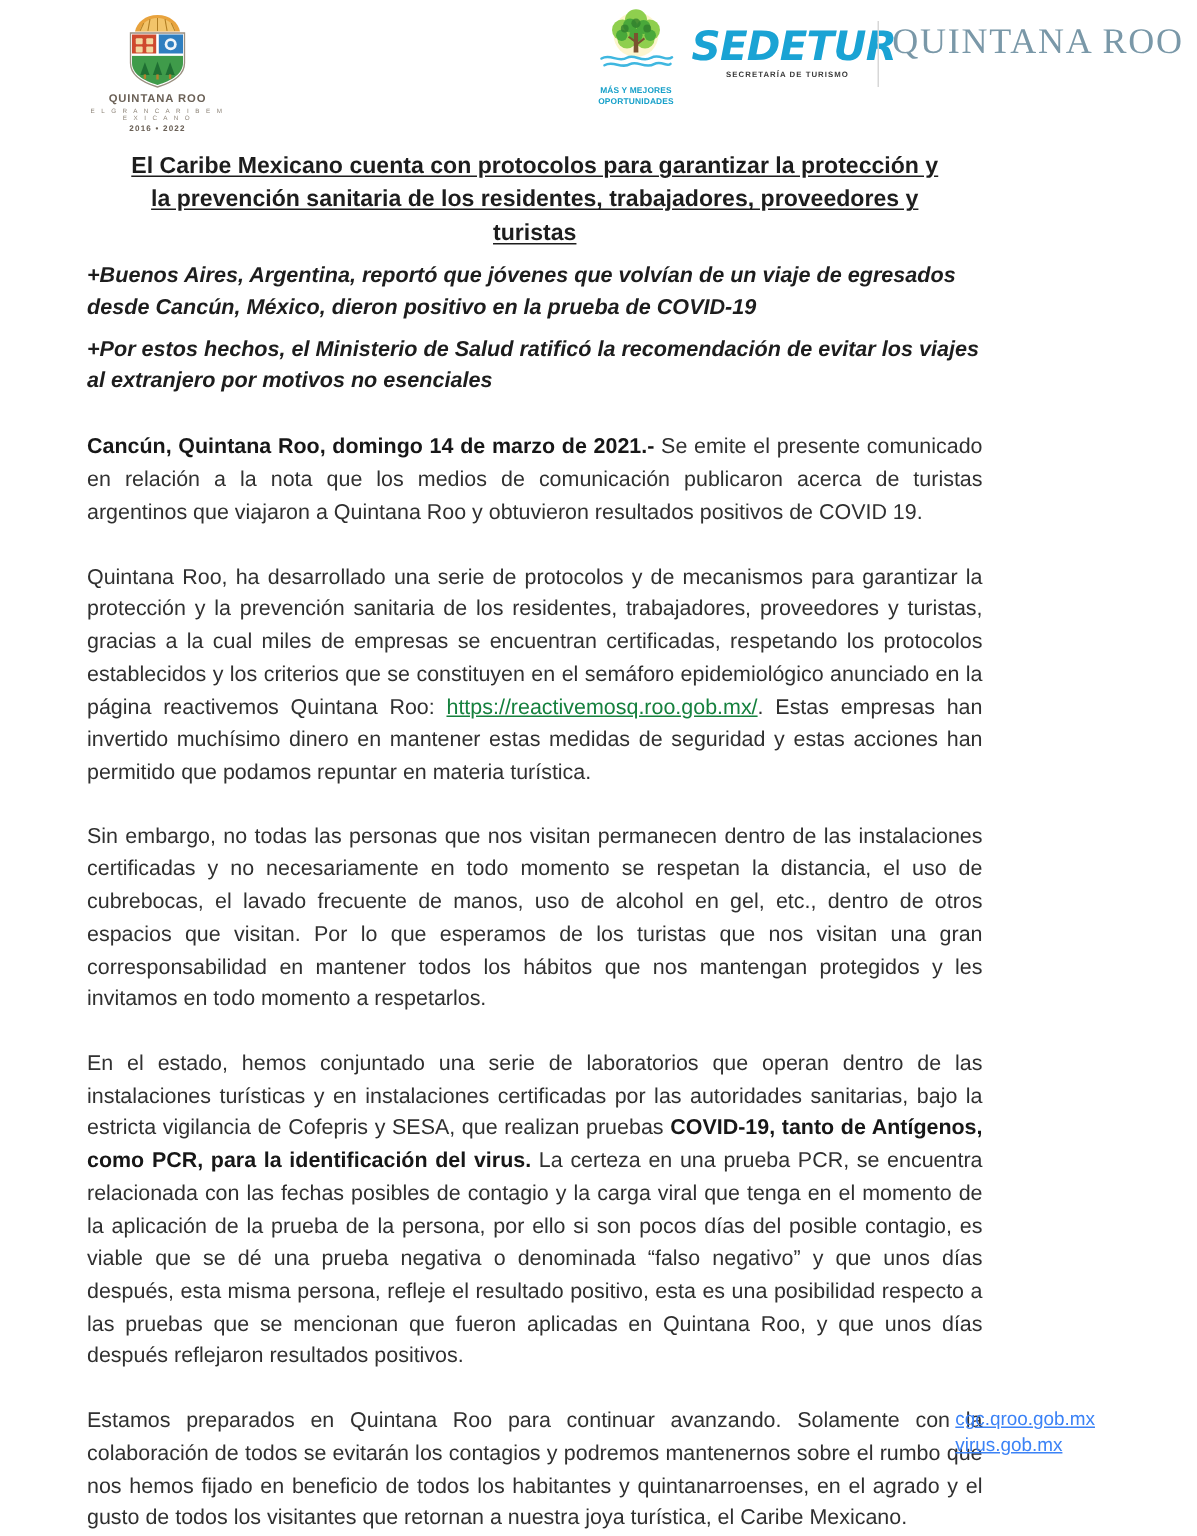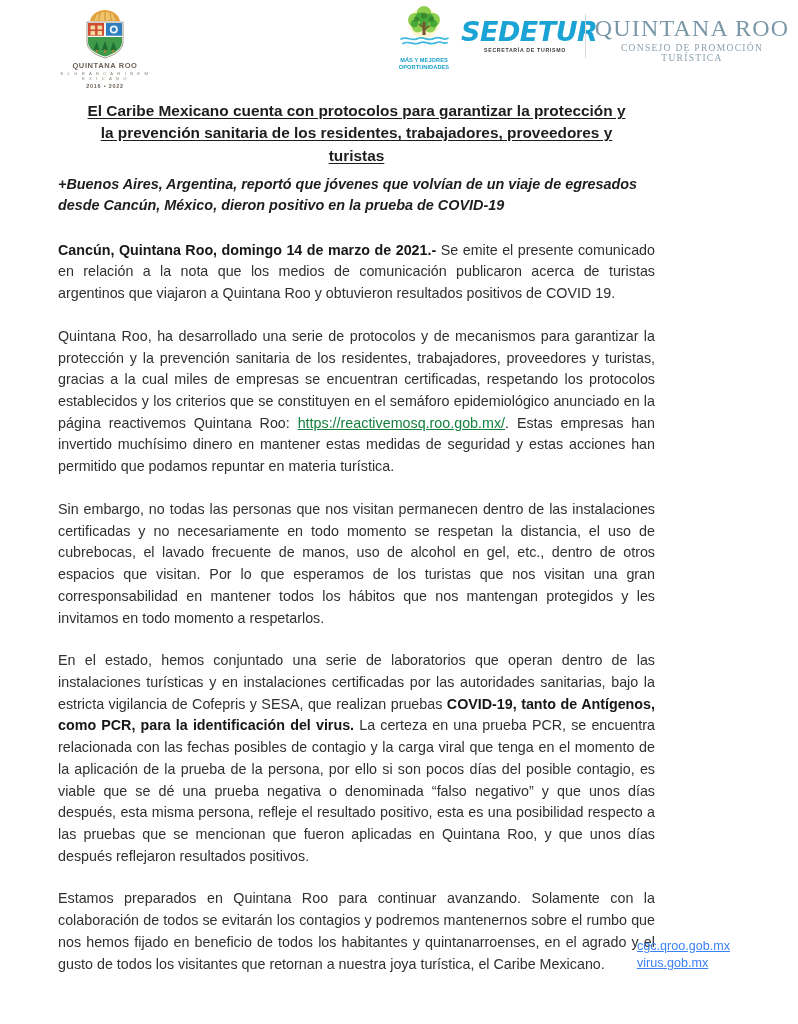--- a/index.html
+++ b/index.html
@@ -277,31 +277,31 @@
 
   <div class="sedetur-block">
     <div class="sedetur-word">SEDETUR</div>
     <div class="sedetur-sub">SECRETARÍA DE TURISMO</div>
   </div>
 
   <div class="hdr-divider"></div>
 
   <div class="cptq-block">
     <div class="cptq-word">QUINTANA ROO</div>
-    <div class="cptq-sub">CONSEJO DE PROMOCIÓN TURÍSTICA</div>
   </div>
 </div>
 
 <div class="doc">
 
   <div class="title">
     <u>El Caribe Mexicano cuenta con protocolos para garantizar la protección y la prevención sanitaria de los residentes, trabajadores, proveedores y turistas</u>
   </div>
 
   <div class="lede">+Buenos Aires, Argentina, reportó que jóvenes que volvían de un viaje de egresados desde Cancún, México, dieron positivo en la prueba de COVID-19</div>
+  <div class="lede">+Por estos hechos, el Ministerio de Salud ratificó la recomendación de evitar los viajes al extranjero por motivos no esenciales</div>
 
   <p class="para first"><b>Cancún, Quintana Roo, domingo 14 de marzo de 2021.-</b><span> Se emite el presente comunicado en relación a la nota que los medios de comunicación publicaron acerca de turistas argentinos que viajaron a Quintana Roo y obtuvieron resultados positivos de COVID 19.</span></p>
 
   <p class="para"><span>Quintana Roo, ha desarrollado una serie de protocolos y de mecanismos para garantizar la protección y la prevención sanitaria de los residentes, trabajadores, proveedores y turistas, gracias a la cual miles de empresas se encuentran certificadas, respetando los protocolos establecidos y los criterios que se constituyen en el semáforo epidemiológico anunciado en la página reactivemos Quintana Roo: </span><a class="inline-link" href="#">https://reactivemosq.roo.gob.mx/</a><span>. Estas empresas han invertido muchísimo dinero en mantener estas medidas de seguridad y estas acciones han permitido que podamos repuntar en materia turística.</span></p>
 
   <p class="para">Sin embargo, no todas las personas que nos visitan permanecen dentro de las instalaciones certificadas y no necesariamente en todo momento se respetan la distancia, el uso de cubrebocas, el lavado frecuente de manos, uso de alcohol en gel, etc., dentro de otros espacios que visitan. Por lo que esperamos de los turistas que nos visitan una gran corresponsabilidad en mantener todos los hábitos que nos mantengan protegidos y les invitamos en todo momento a respetarlos.</p>
 
   <p class="para"><span>En el estado, hemos conjuntado una serie de laboratorios que operan dentro de las instalaciones turísticas y en instalaciones certificadas por las autoridades sanitarias, bajo la estricta vigilancia de Cofepris y SESA, que realizan pruebas </span><b>COVID-19, tanto de Antígenos, como PCR, para la identificación del virus.</b><span> La certeza en una prueba PCR, se encuentra relacionada con las fechas posibles de contagio y la carga viral que tenga en el momento de la aplicación de la prueba de la persona, por ello si son pocos días del posible contagio, es viable que se dé una prueba negativa o denominada “falso negativo” y que unos días después, esta misma persona, refleje el resultado positivo, esta es una posibilidad respecto a las pruebas que se mencionan que fueron aplicadas en Quintana Roo, y que unos días después reflejaron resultados positivos.</span></p>
 
   <p class="para">Estamos preparados en Quintana Roo para continuar avanzando. Solamente con la colaboración de todos se evitarán los contagios y podremos mantenernos sobre el rumbo que nos hemos fijado en beneficio de todos los habitantes y quintanarroenses, en el agrado y el gusto de todos los visitantes que retornan a nuestra joya turística, el Caribe Mexicano.</p>

